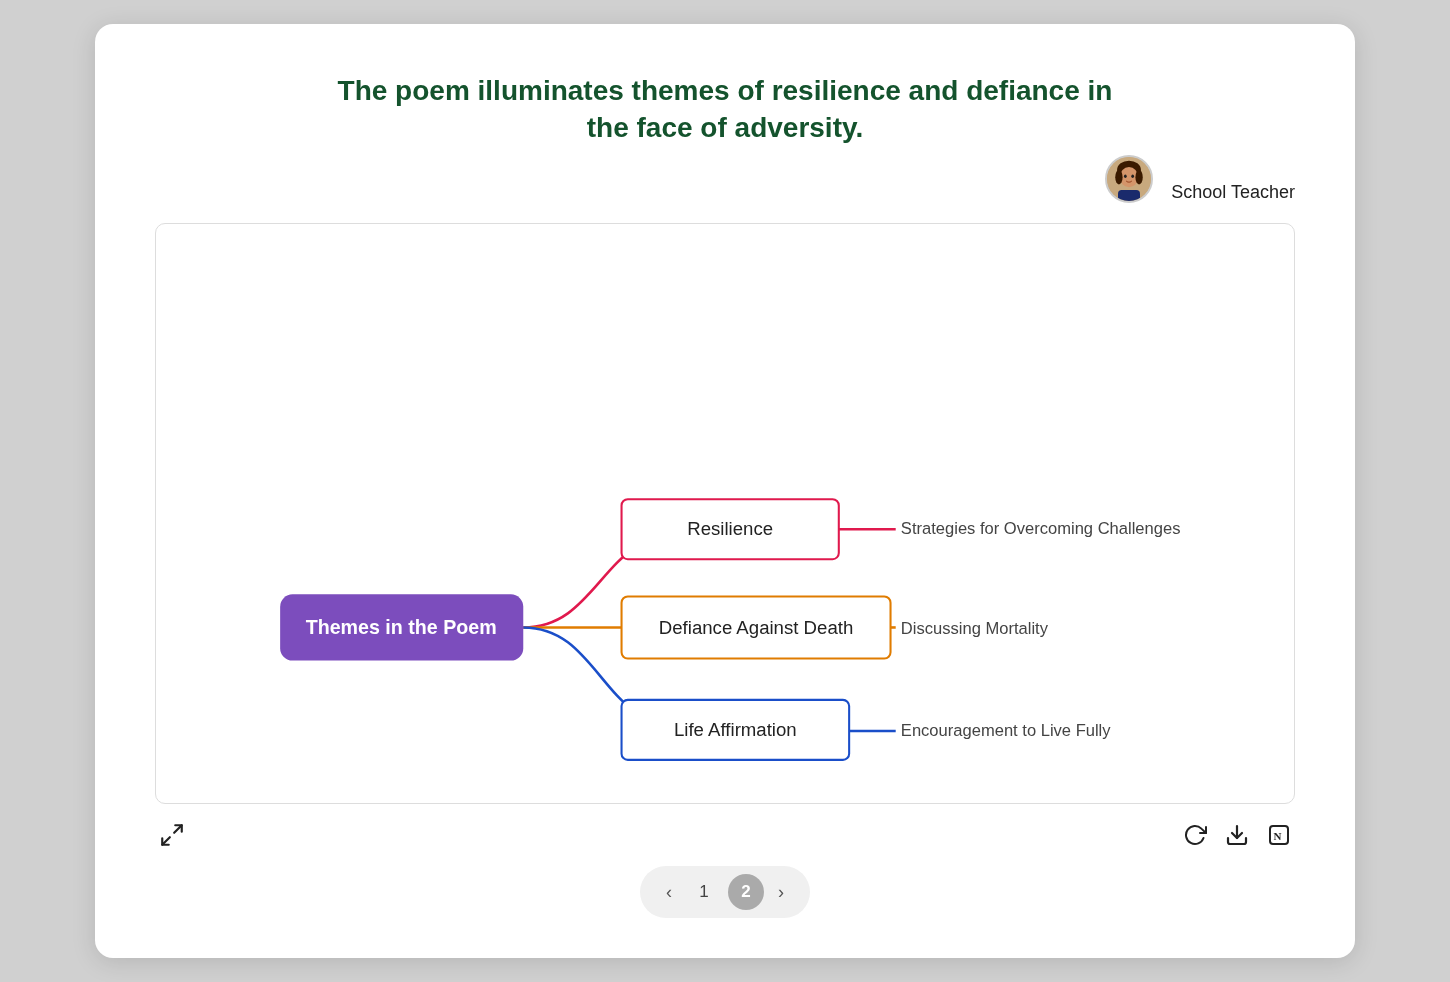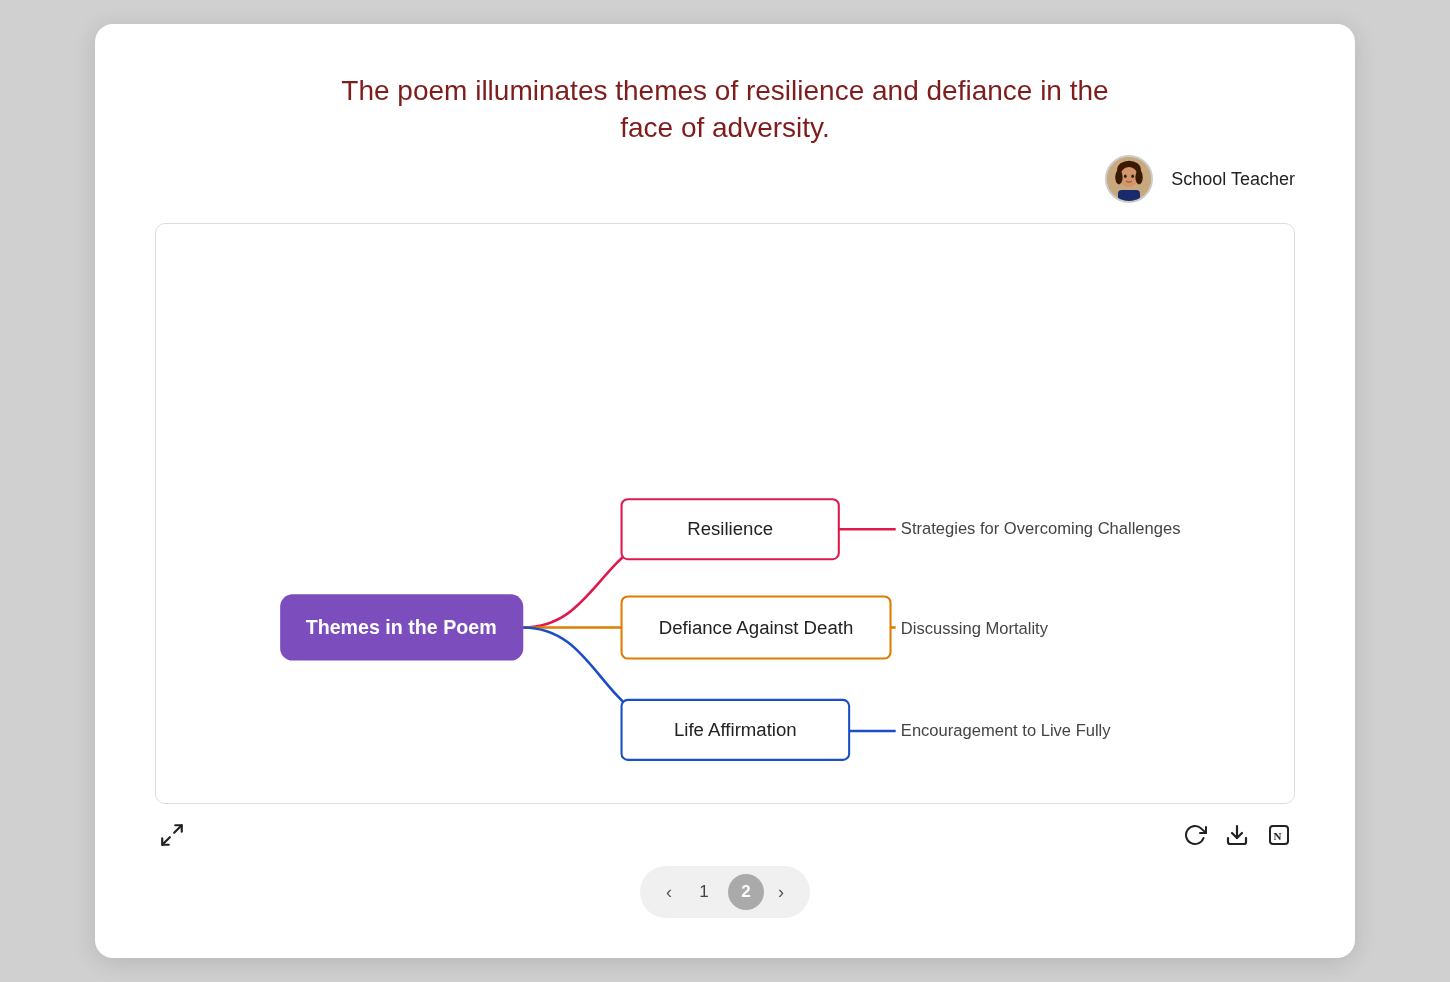--- a/index.html
+++ b/index.html
@@ -18,30 +18,30 @@
       width: 1260px;
       min-height: 880px;
       padding: 48px 60px 40px 60px;
       position: relative;
       display: flex;
       flex-direction: column;
       align-items: center;
     }
     .title {
       font-size: 28px;
-      font-weight: 400;
+      font-weight: 700;
       text-align: center;
-      color: #7f1d1d;
+      color: #14532d;
       max-width: 820px;
       margin-bottom: 8px;
       line-height: 1.35;
     }
     .teacher-row {
       display: flex;
-      align-items: center;
+      align-items: flex-end;
       gap: 18px;
       align-self: flex-end;
       margin-bottom: 20px;
     }
     .avatar {
       width: 48px;
       height: 48px;
       border-radius: 50%;
       background: #c8a97e;
       overflow: hidden;

